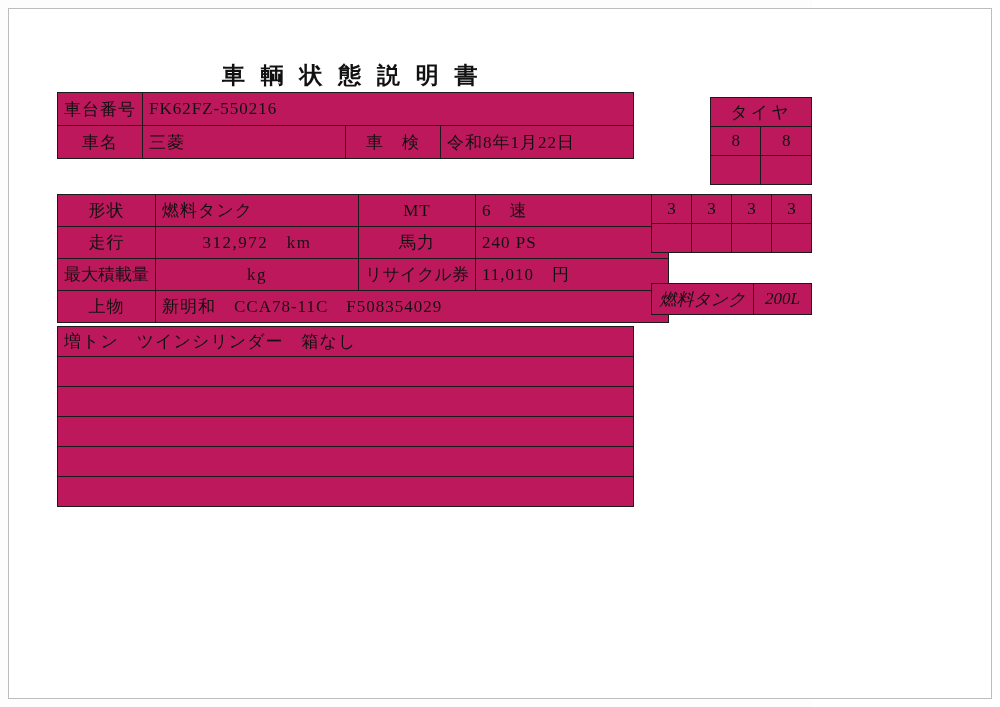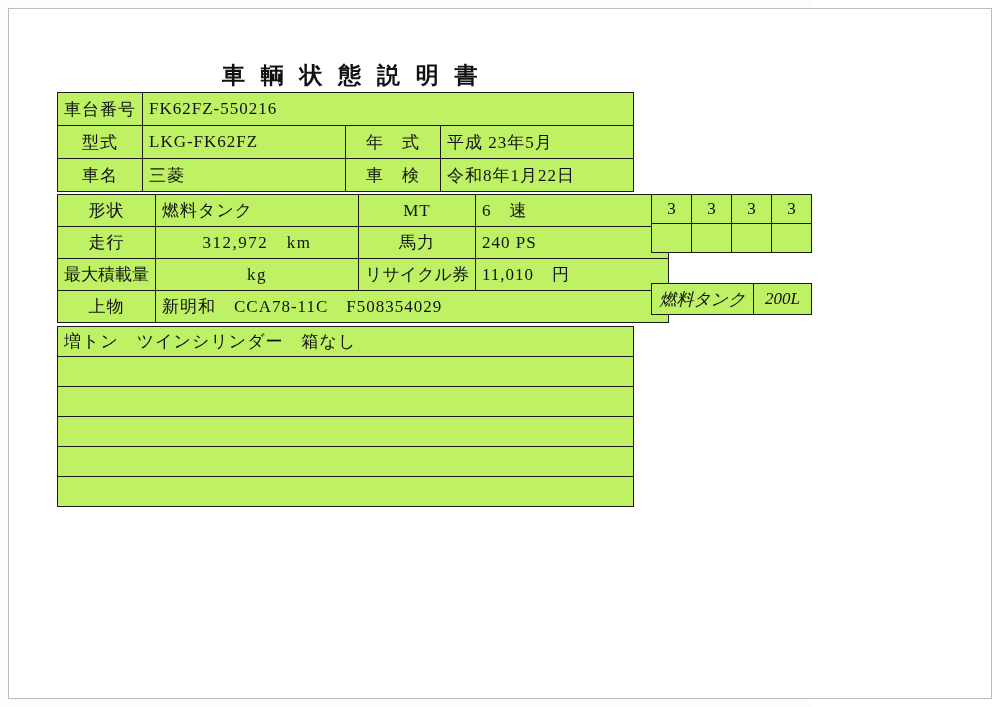--- a/index.html
+++ b/index.html
@@ -48,21 +48,21 @@
     position: absolute;
     table-layout: fixed;
   }
   table.grid td {
     border: 1.5px solid #1b1b1b;
     padding: 0 6px;
     font-size: 17px;
     height: 30px;
     vertical-align: middle;
     white-space: nowrap;
-    background: #bef264;
+    background: #be185d;
   }
   td.lbl {
     text-align: center;
     font-size: 16px;
     letter-spacing: 1px;
   }
   td.lbl-sm {
     text-align: right;
     font-size: 12px;
     letter-spacing: 0px;
@@ -123,26 +123,20 @@
       <col style="width:203px">
       <col style="width:95px">
       <col style="width:193px">
     </colgroup>
     <tbody>
         <tr>
       <td class="lbl">車台番号</td>
       <td class="val" colspan="3">FK62FZ-550216</td>
     </tr>
     <tr>
-      <td class="lbl">型式</td>
-      <td class="val">LKG-FK62FZ</td>
-      <td class="lbl">年　式</td>
-      <td class="val">平成 23年5月</td>
-    </tr>
-    <tr>
       <td class="lbl">車名</td>
       <td class="val">三菱</td>
       <td class="lbl">車　検</td>
       <td class="val">令和8年1月22日</td>
     </tr>
   </tbody>
     </table>
 
   <table class="grid" id="tbl-spec">
     <colgroup>
@@ -196,20 +190,39 @@
     </tr>
     <tr>
       <td class="val blank"></td>
     </tr>
     <tr>
       <td class="val blank"></td>
     </tr>
   </tbody>
     </table>
 
+  <table class="grid" id="tbl-tire-front">
+    <colgroup>
+      <col style="width:58px">
+      <col style="width:58px">
+    </colgroup>
+    <tbody>
+        <tr>
+      <td class="tire-head" colspan="2">タイヤ</td>
+    </tr>
+    <tr>
+      <td>8</td>
+      <td>8</td>
+    </tr>
+    <tr>
+      <td class="blank"></td>
+      <td class="blank"></td>
+    </tr>
+  </tbody>
+    </table>
 
   <table class="grid" id="tbl-tire-rear">
     <colgroup>
       <col style="width:58px">
       <col style="width:58px">
       <col style="width:58px">
       <col style="width:58px">
     </colgroup>
     <tbody>
         <tr>

